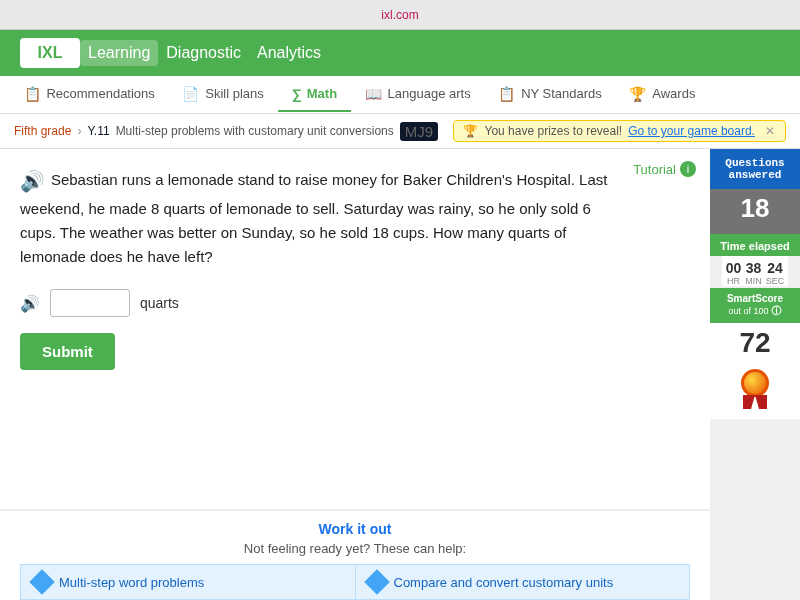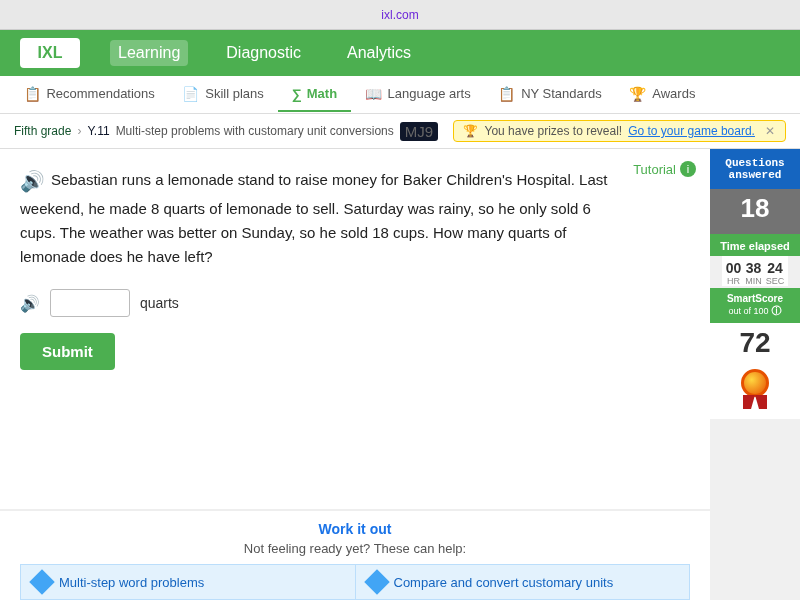--- a/index.html
+++ b/index.html
@@ -6,32 +6,31 @@
     body { font-family: Arial, sans-serif; background: #f5f5f5; width: 800px; height: 600px; overflow: hidden; font-size: 14px; }
 
     
     .browser-bar {
       background: #e8e8e8;
       height: 30px;
       display: flex;
       align-items: center;
       justify-content: center;
       font-size: 12px;
-      color: #6d28d9;
+      color: #be185d;
       border-bottom: 1px solid #ccc;
     }
 
     
     .nav-bar {
       background: #4caf50;
       height: 46px;
       display: flex;
       align-items: center;
       padding: 0 20px;
-      gap: 30px;
     }
     .nav-logo {
       background: #fff;
       width: 60px;
       height: 30px;
       border-radius: 4px;
       display: flex;
       align-items: center;
       justify-content: center;
       font-weight: bold;
@@ -80,21 +79,21 @@
       background: #fff;
       border-bottom: 1px solid #ddd;
       padding: 6px 14px;
       display: flex;
       align-items: center;
       justify-content: space-between;
       font-size: 12px;
       color: #555;
     }
     .breadcrumb-left { display: flex; align-items: center; gap: 6px; }
-    .breadcrumb-link { color: #14532d; cursor: pointer; }
+    .breadcrumb-link { color: #c2410c; cursor: pointer; }
     .breadcrumb-sep { color: #999; }
     .badge-mj9 {
       background: #0f172a;
       border-radius: 3px;
       padding: 1px 5px;
       font-size: 15px;
       color: #666;
     }
     .prize-banner {
       background: #fff9c4;

